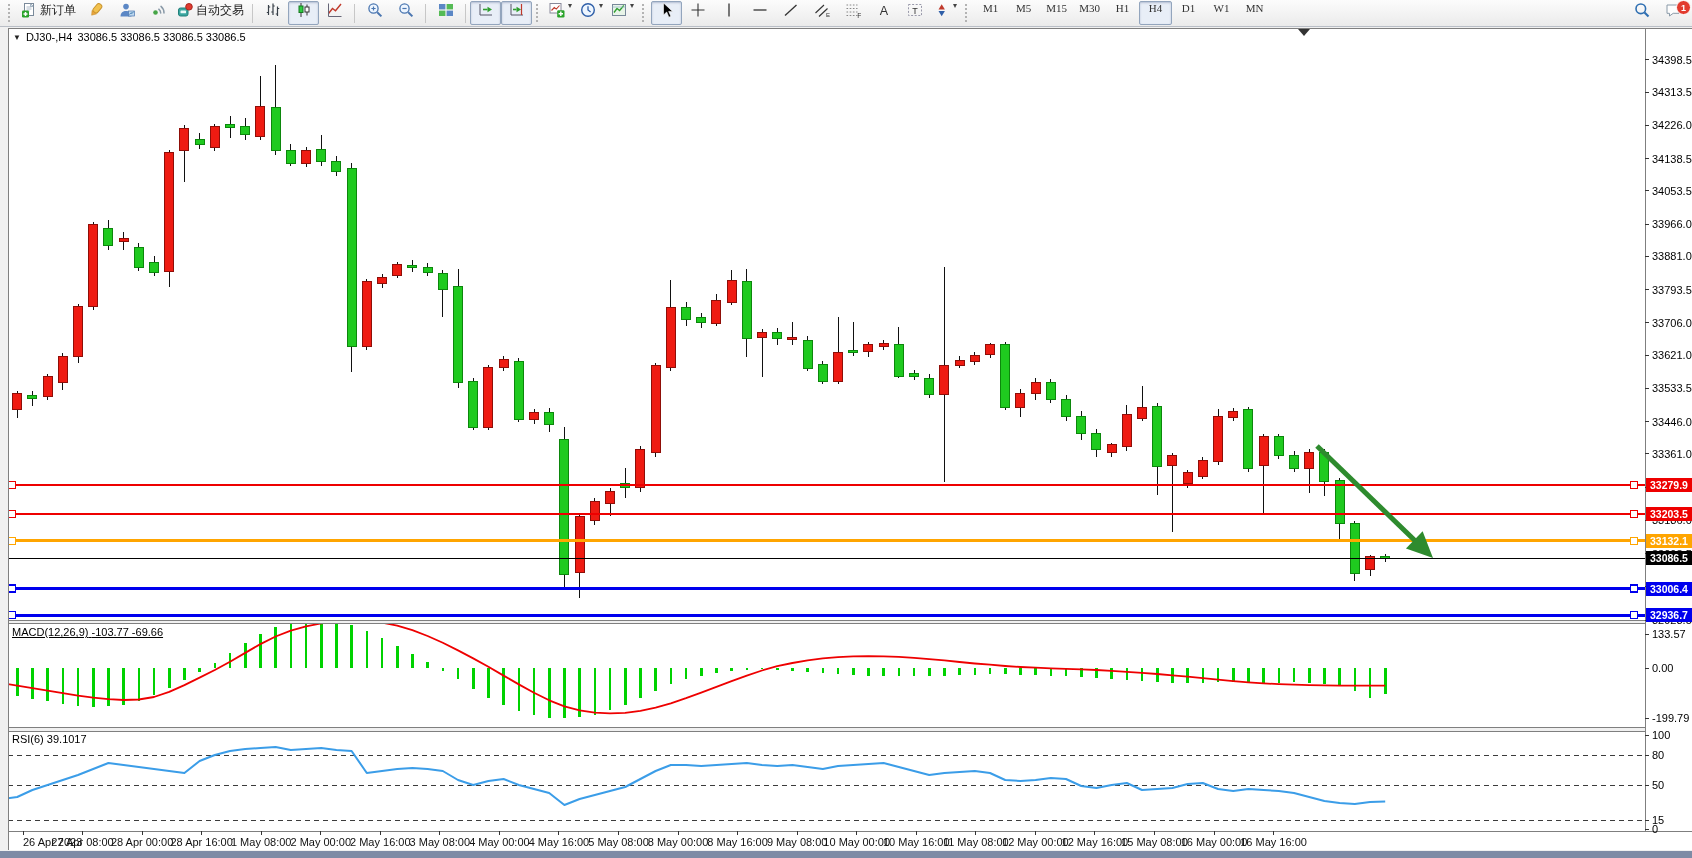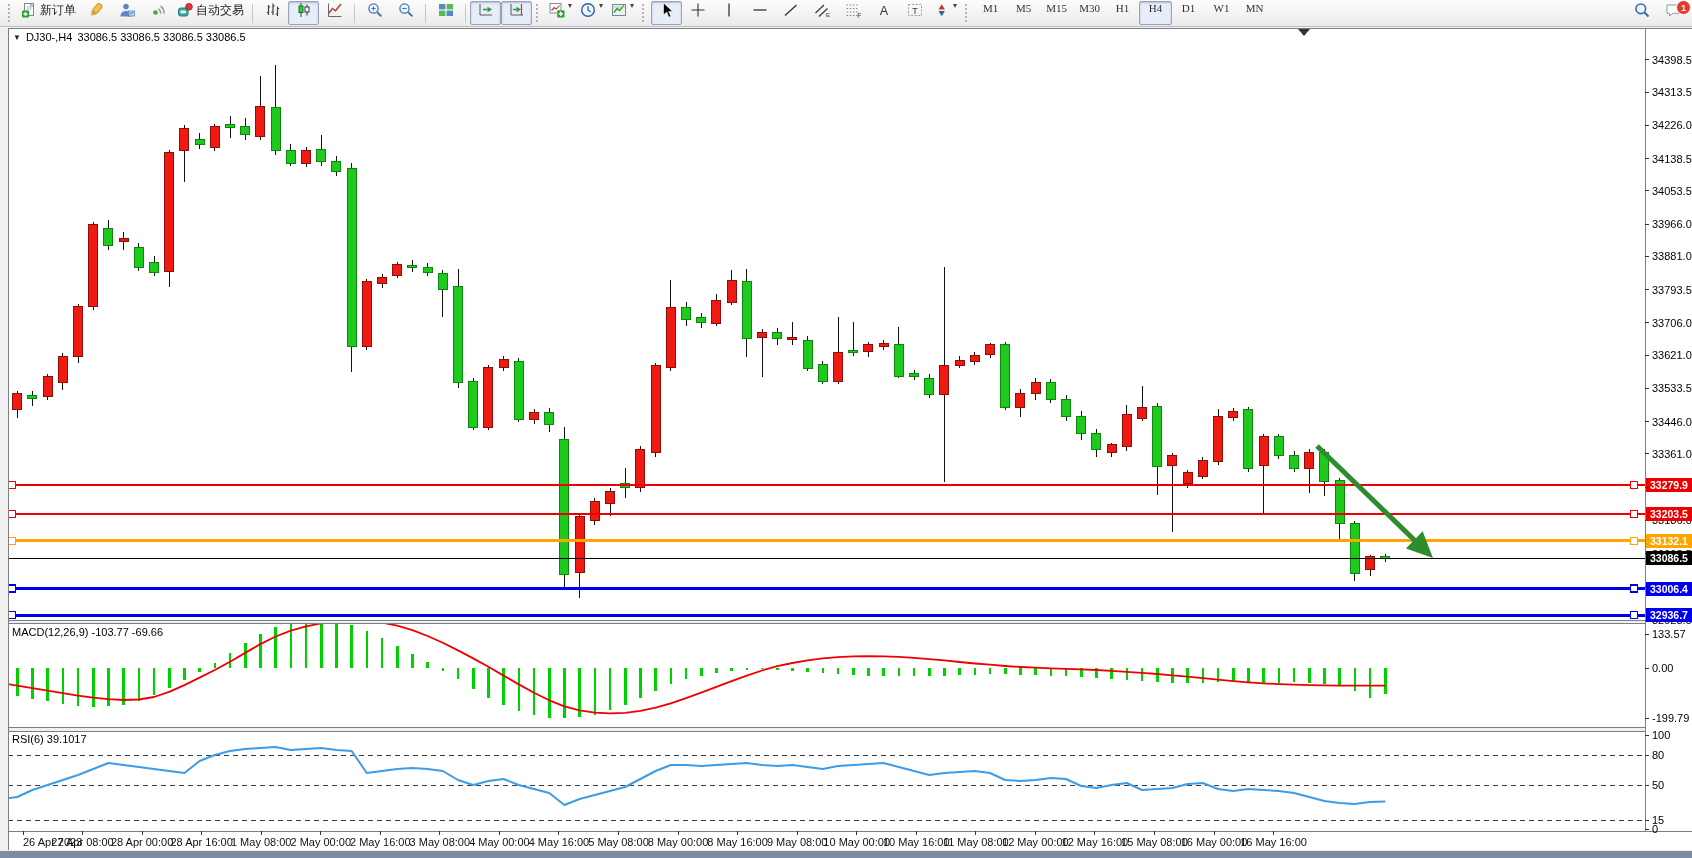--- a/index.html
+++ b/index.html
@@ -21,21 +21,21 @@
   .tb-caret{font-size:8px;color:#444;line-height:1;}
   .tb-right{margin-left:auto;display:flex;align-items:center;}
   .badge-wrap{position:relative;}
   .num-badge{position:absolute;top:-2px;right:-4px;background:#e23b2e;color:#fff;border-radius:50%;
     width:13px;height:13px;font-size:9px;font-weight:bold;display:flex;align-items:center;justify-content:center;
     border:1px solid #fff;}
   
   .overlay{position:absolute;z-index:20;font-size:11px;color:#000;white-space:nowrap;pointer-events:none;}
   #chart-title{top:31px;left:13px;display:flex;align-items:center;gap:5px;}
   #chart-title .caret{font-size:8px;color:#222;}
-  #macd-label{top:626px;left:12px;}
+  #macd-label{top:626px;left:12px;text-decoration:underline;}
   #rsi-label{top:733px;left:12px;}
   svg text{font-family:"Liberation Sans",sans-serif;}
 </style>
 </head>
 <body>
 
 <div id="app">
   <div id="toolbar">
       <span class="tb-grip"></span>
       <div class="tb-group">

